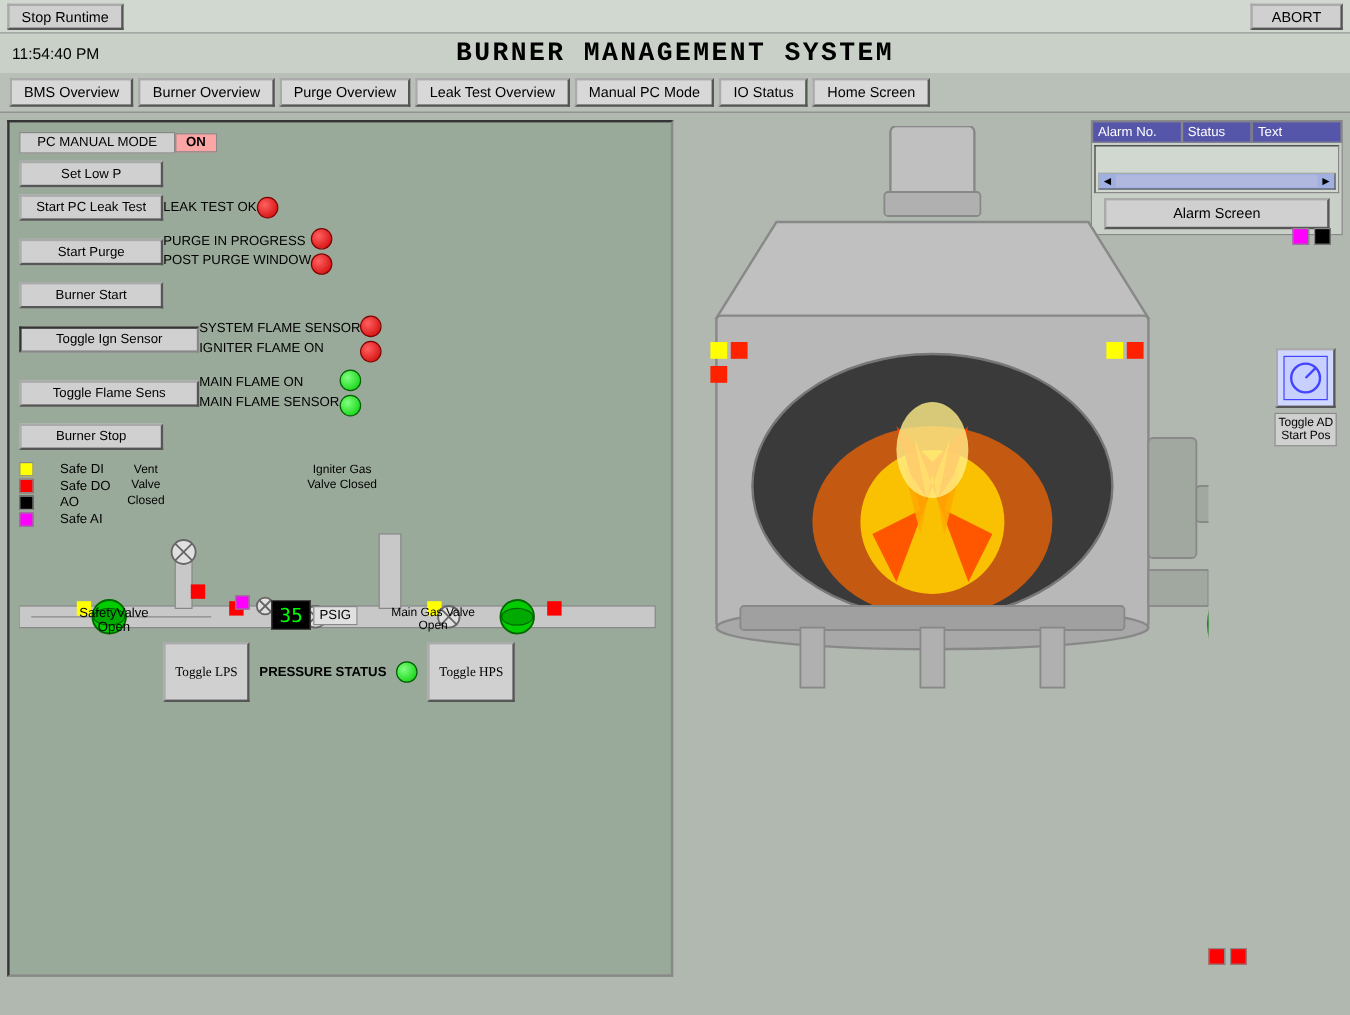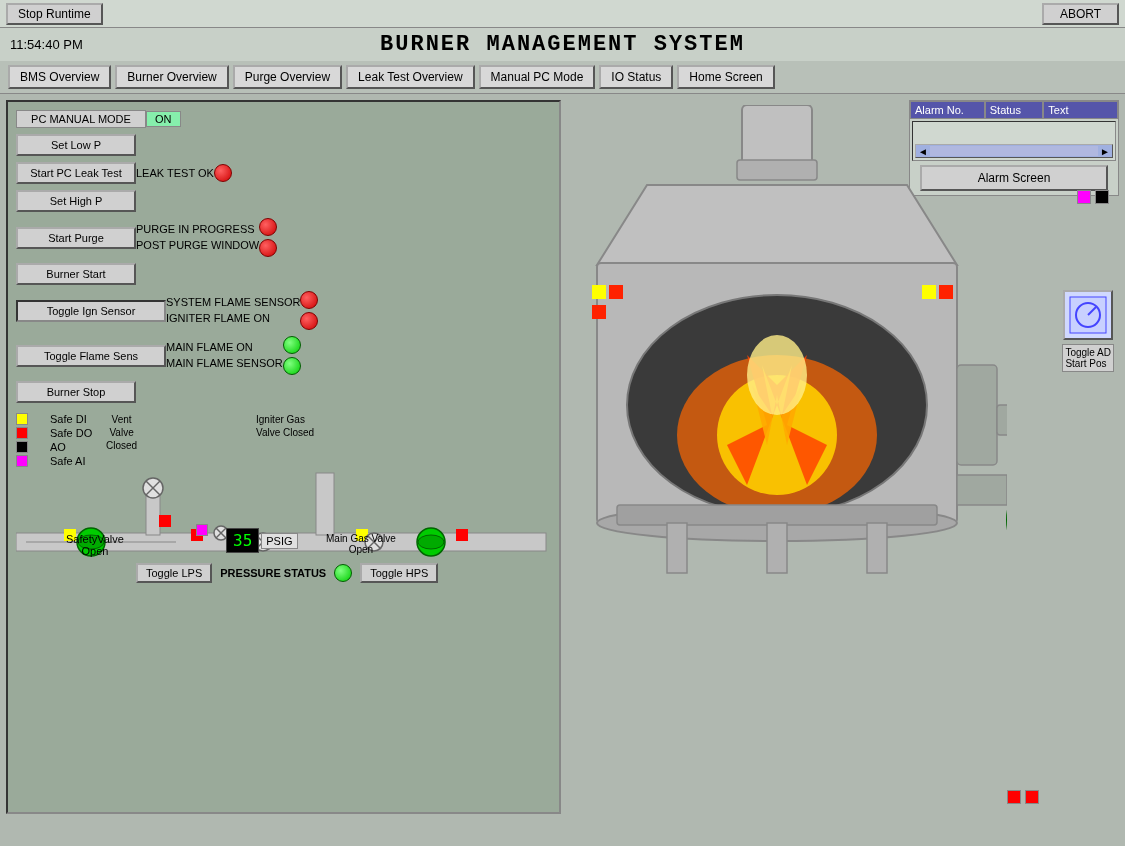--- a/index.html
+++ b/index.html
@@ -106,25 +106,25 @@
       text-align: center;
     }
     .ctrl-btn-wide {
       min-width: 150px;
     }
     .status-label {
       font-size: 11px;
       color: #000;
     }
     .on-badge {
-      background: #86efac;
+      background: #fca5a5;
       border: 1px solid #888;
       padding: 1px 8px;
       font-size: 11px;
-      font-weight: normal;
+      font-weight: bold;
     }
     .indicator-red {
       width: 18px;
       height: 18px;
       border-radius: 50%;
       background: radial-gradient(circle at 35% 35%, #ff6060, #cc0000);
       border: 1px solid #800000;
       display: inline-block;
     }
     .indicator-green {
@@ -240,23 +240,24 @@
     .psig-label {
       background: #e0e0e0;
       border: 1px solid #888;
       padding: 1px 4px;
       font-size: 11px;
     }
     
     .toggle-btn {
       background: #d0d0d0;
       border: 2px outset #aaa;
-      padding: 2px 8px;
-      font-size: 11px;
-      cursor: pointer;
+      padding: 17px 8px;
+      font-size: 11px;
+      cursor: pointer;
+      font-family: Liberation Serif, serif;
     }
     .pressure-status-label {
       font-size: 11px;
       font-weight: bold;
     }
     
     .ad-box {
       background: #d0d8ff;
       border: 2px outset #aaa;
       width: 50px;
@@ -307,23 +308,20 @@
     <div class="control-row">
       <button class="ctrl-btn">Set Low P</button>
     </div>
 
     <div class="control-row">
       <button class="ctrl-btn">Start PC Leak Test</button>
       <span class="status-label">LEAK TEST OK</span>
       <span class="indicator-red"></span>
     </div>
 
-    <div class="control-row">
-      <button class="ctrl-btn">Set High P</button>
-    </div>
 
     <div class="control-row">
       <button class="ctrl-btn">Start Purge</button>
       <div class="label-pair">
         <span>PURGE IN PROGRESS</span>
         <span>POST PURGE WINDOW</span>
       </div>
       <div class="indicator-pair">
         <span class="indicator-red"></span>
         <span class="indicator-red"></span>
@@ -361,21 +359,21 @@
     <div class="control-row">
       <button class="ctrl-btn">Burner Stop</button>
     </div>
 
     <div style="margin-top:10px; position:relative; height:220px;">
 
       <div style="position:absolute; top:0; left:90px; font-size:10px; text-align:center; line-height:1.3;">
         Vent<br>Valve<br>Closed
       </div>
 
-      <div style="position:absolute; top:0; left:240px; font-size:10px; text-align:left; line-height:1.3;">
+      <div style="position:absolute; top:0; left:240px; font-size:10px; text-align:center; line-height:1.3;">
         Igniter Gas<br>Valve Closed
       </div>
 
       <svg width="540" height="180" style="position:absolute; top:40px; left:0;">
 
         <rect x="0" y="80" width="530" height="18" fill="#c8c8c8" stroke="#888" stroke-width="1"></rect>
 
         <rect x="300" y="20" width="18" height="62" fill="#c8c8c8" stroke="#888" stroke-width="1"></rect>
 
         <rect x="130" y="40" width="14" height="42" fill="#c8c8c8" stroke="#888" stroke-width="1"></rect>
@@ -548,21 +546,21 @@
 
     <div style="position:absolute; top:190px; right:5px; display:flex; flex-direction:column; align-items:center; gap:4px;">
       <div class="ad-box">
 
         <svg width="40" height="40">
             <rect x="2" y="2" width="36" height="36" fill="#c8d0ff" stroke="#4444ff" stroke-width="1"></rect>
             <circle cx="20" cy="20" r="12" fill="none" stroke="#4444ff" stroke-width="2"></circle>
             <line x1="20" y1="20" x2="28" y2="12" stroke="#4444ff" stroke-width="2"></line>
           </svg>
       </div>
-      <span style="font-size:10px; background:#d0d0d0; padding:2px; border:1px solid #888;">Toggle AD<br>Start Pos</span>
+      <span style="font-size:10px; text-align:center; background:#d0d0d0; padding:2px; border:1px solid #888;">Toggle AD<br>Start Pos</span>
     </div>
 
     <div style="position:absolute; bottom:10px; right:80px; display:flex; gap:4px;">
       <span style="width:14px;height:14px;background:#ff0000;border:1px solid #888;display:inline-block;"></span>
       <span style="width:14px;height:14px;background:#ff0000;border:1px solid #888;display:inline-block;"></span>
     </div>
 
   </div>
 
 </div>

